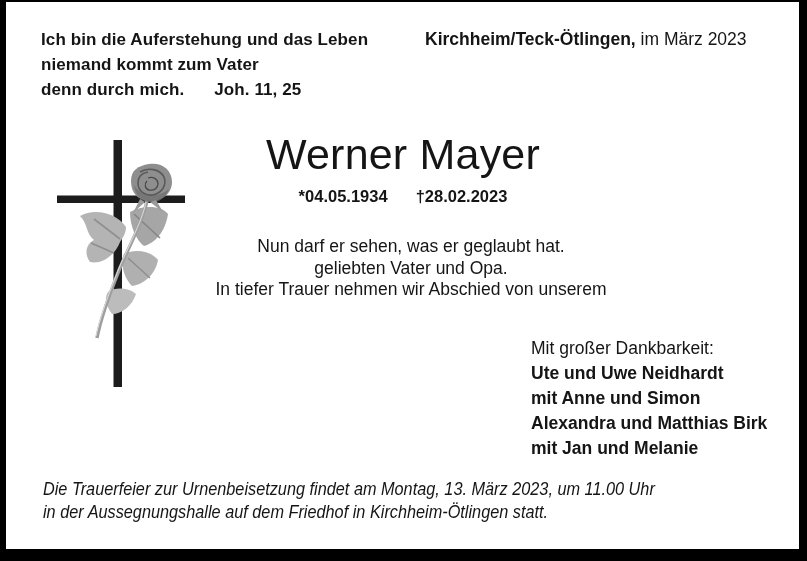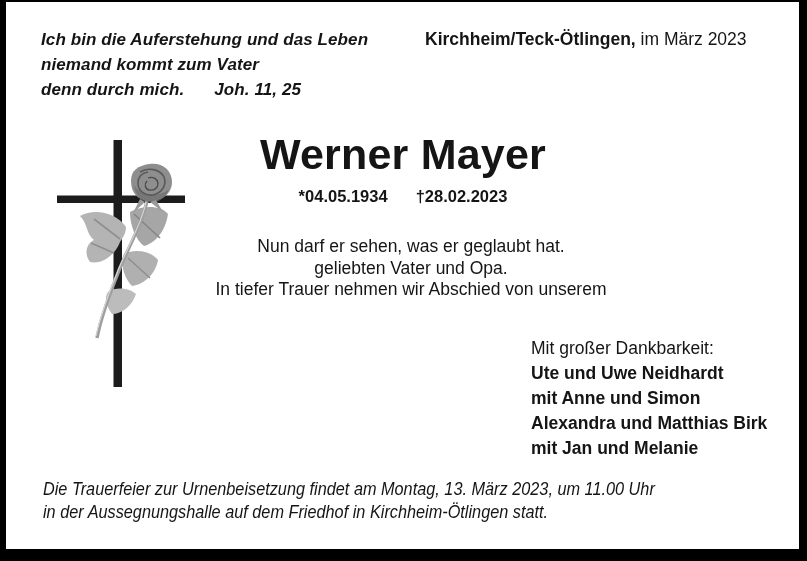--- a/index.html
+++ b/index.html
@@ -15,21 +15,20 @@
     position: absolute;
     left: 4px; top: 0;
     width: 793px; height: 547px;
     background: #fff;
     border: 2px solid #000;
   }
   .abs { position: absolute; }
   
   .scripture {
     left: 35px; top: 25px;
-    font-style: italic;
     font-weight: 600;
     font-size: 17px;
     line-height: 25px;
     letter-spacing: 0.1px;
     white-space: nowrap;
   }
   .scripture .ref { margin-left: 30px; }
   
   .dateline {
     left: 419px; top: 27px;
@@ -40,21 +39,21 @@
   
   .memorial-art { left: 30px; top: 110px; }
   
   .center-col {
     left: 147px; top: 0;
     width: 500px; height: 100%;
     text-align: center;
   }
   .deceased-name {
     position: absolute; left: 0; top: 128px; width: 100%;
-    font-weight: bold;
+    font-weight: normal;
     font-size: 43px;
     line-height: 48px;
     letter-spacing: 0.2px;
     white-space: nowrap;
   }
   .dates {
     position: absolute; left: 0; top: 185px; width: 100%;
     display: flex; justify-content: center; gap: 28px;
     font-weight: bold;
     font-size: 16.5px;

